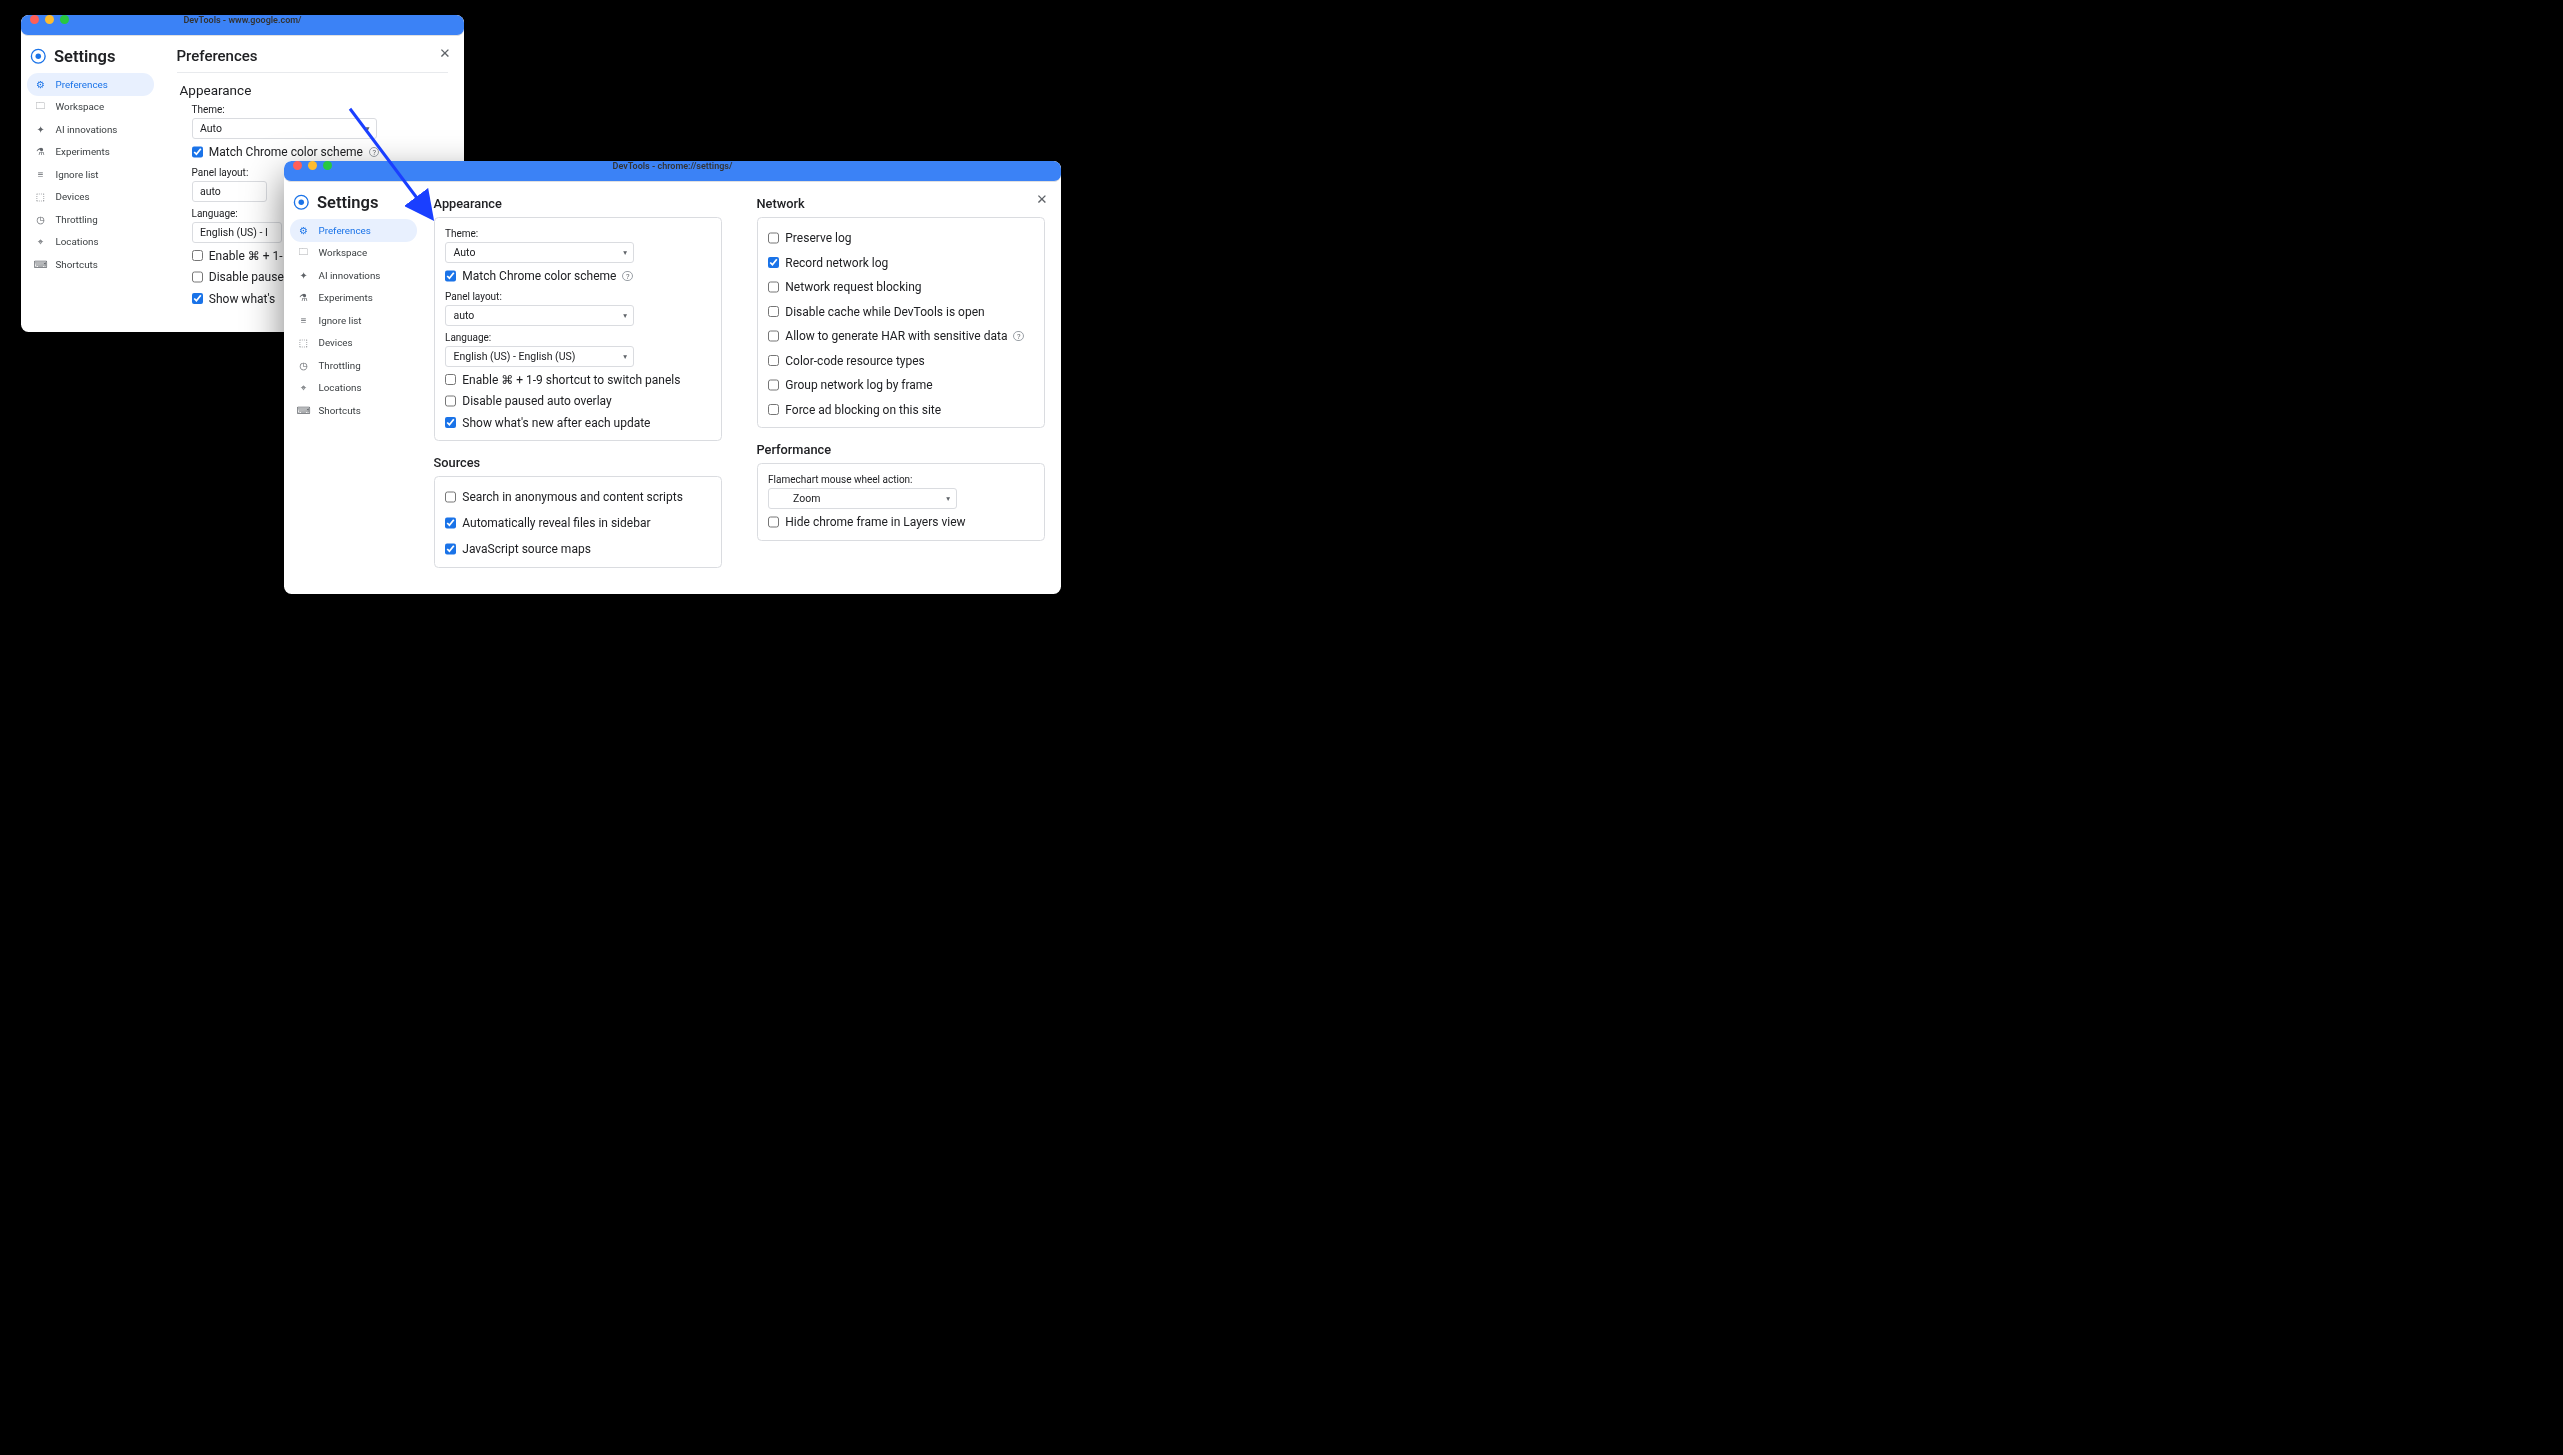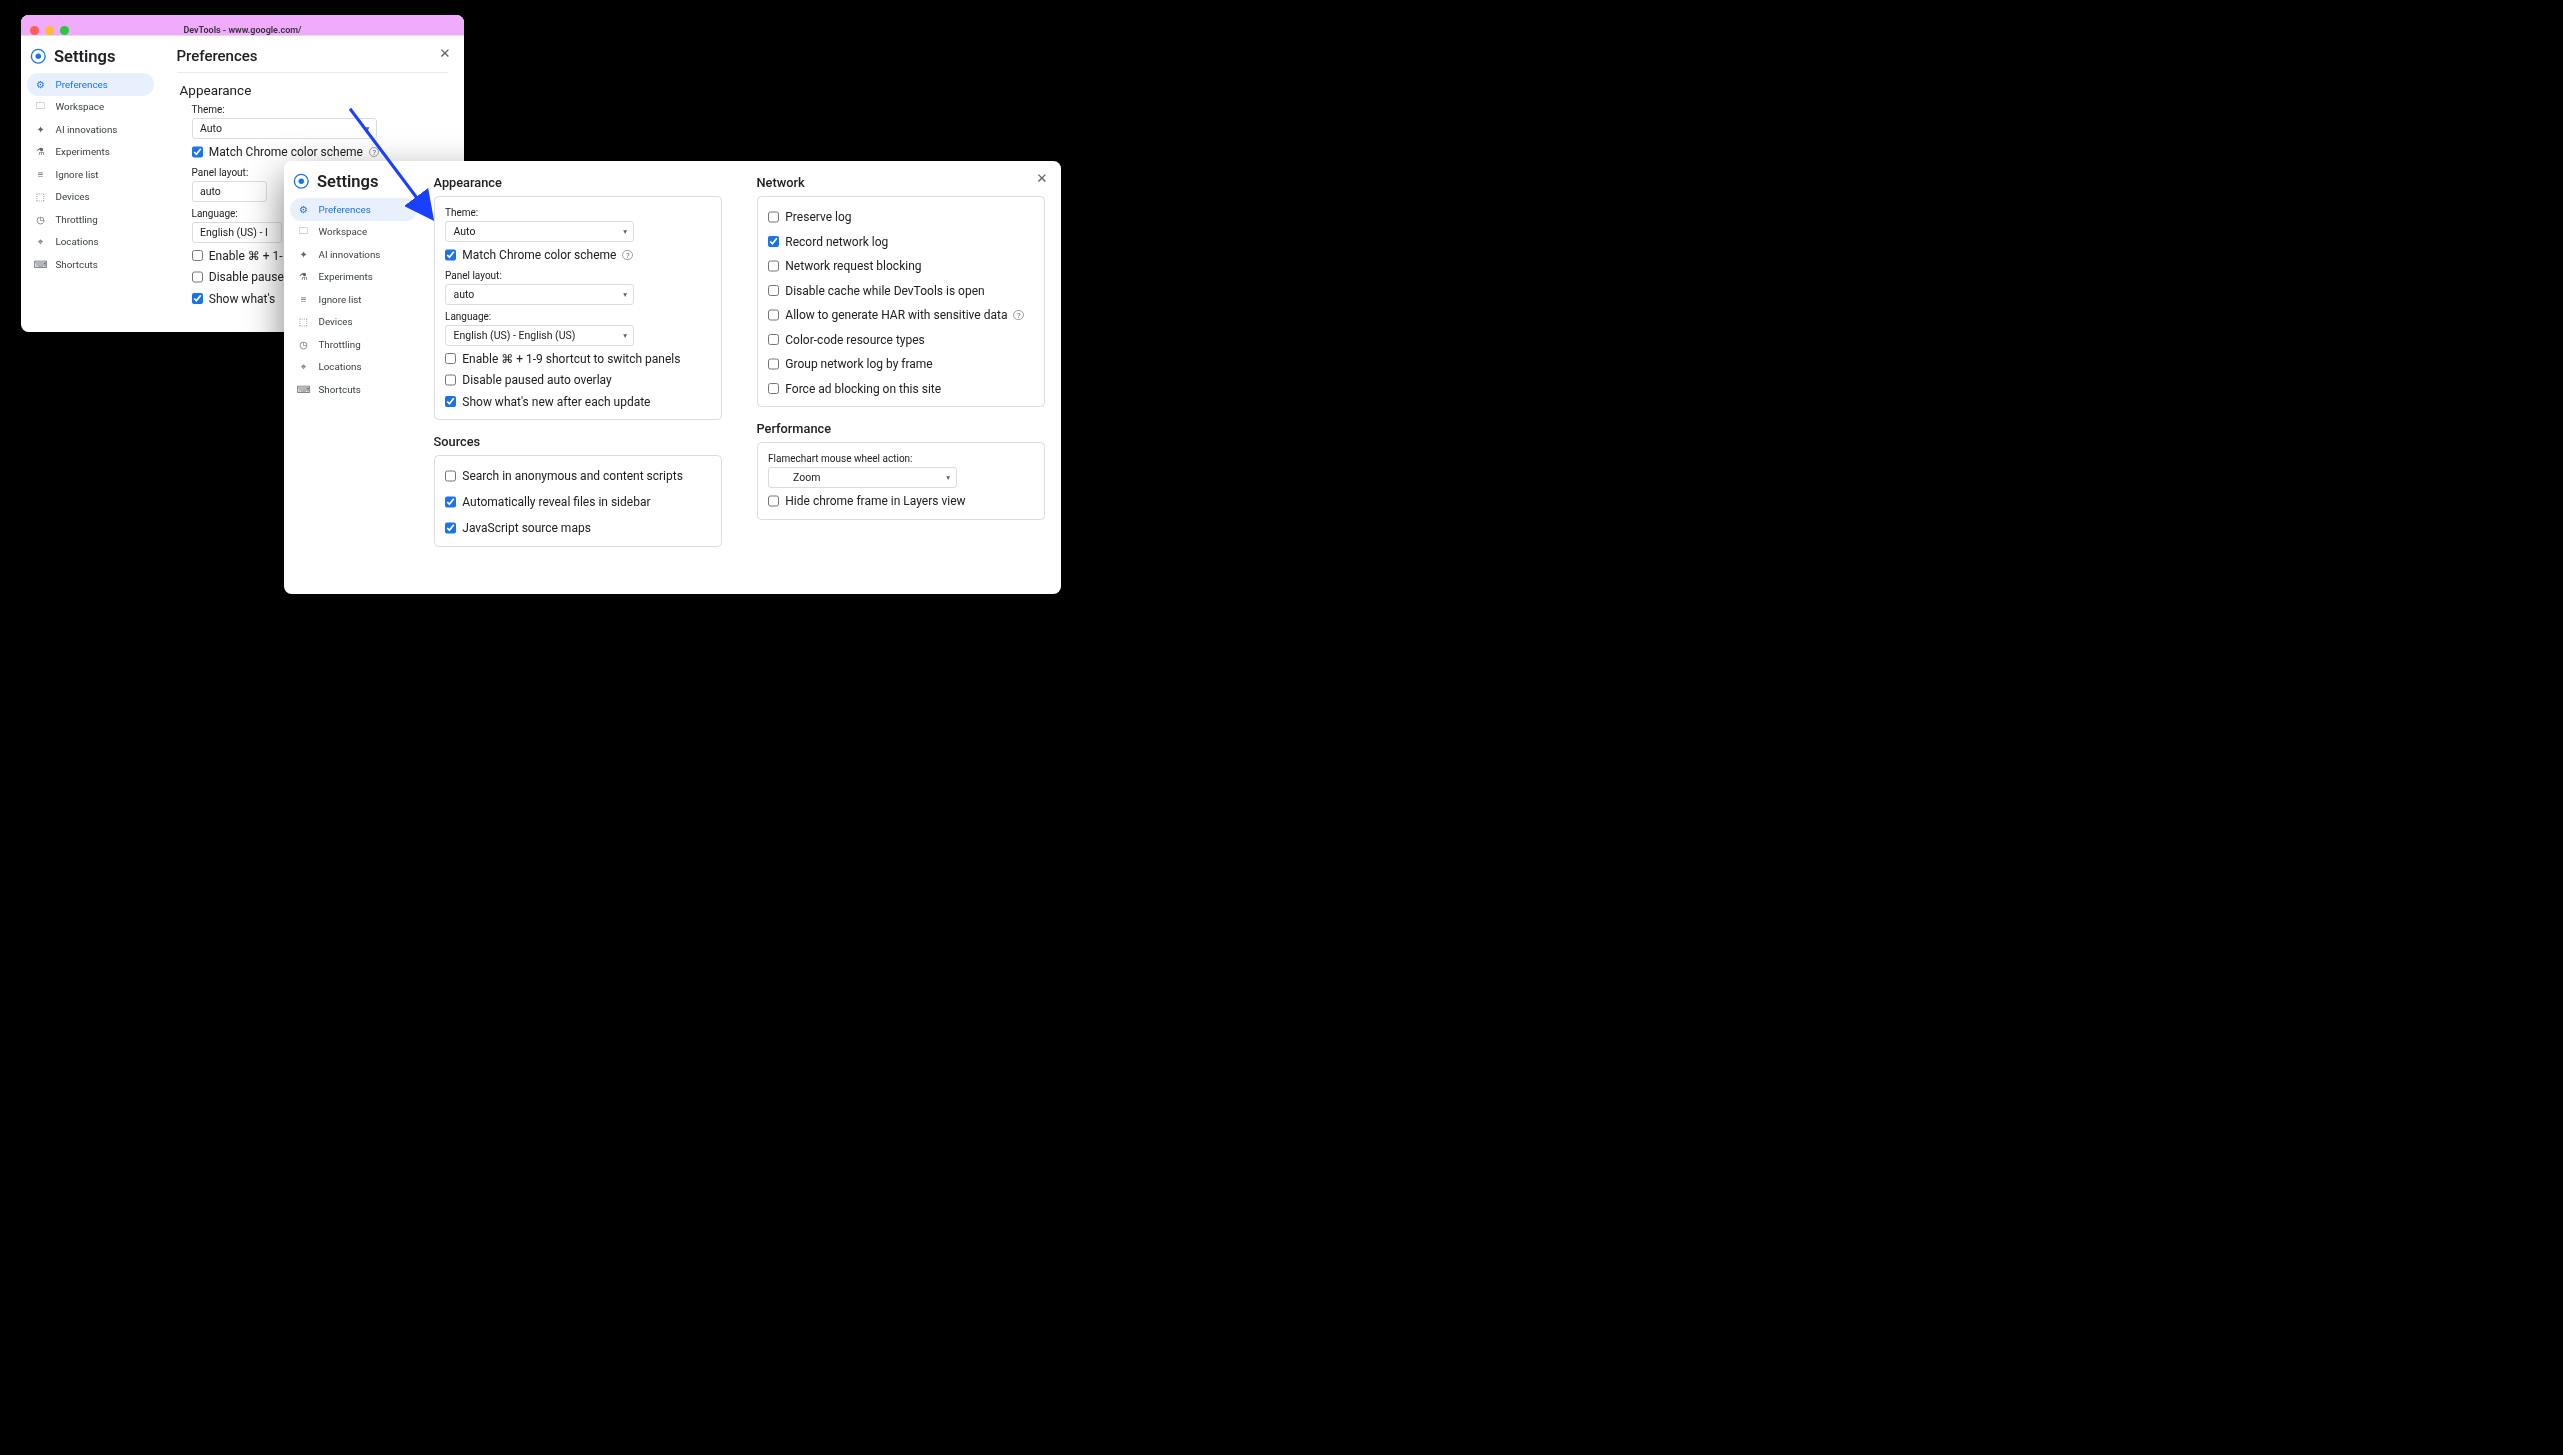--- a/index.html
+++ b/index.html
@@ -17,25 +17,26 @@
     position: absolute;
     background: #fff;
     border-radius: 7.5px;
     box-shadow: 0 15px 38px rgba(0,0,0,0.5);
     overflow: hidden;
     display: flex;
     flex-direction: column;
   }
   .titlebar {
     height: 21px;
-    background: #f0abfc;
+    background: #3b82f6;
     border-bottom: 0.8px solid #e0e0e0;
     display: flex;
-    align-items: flex-end;
+    align-items: flex-start;
     position: relative;
+    border-radius: 7px;
   }
   .traffic {
     display: flex;
     gap: 6px;
     padding-left: 9px;
   }
   .traffic span {
     width: 9px; height: 9px; border-radius: 50%;
   }
   .traffic .r { background:#ff5f57; }
@@ -270,20 +271,28 @@
 <svg class="arrow" style="left:346px; top:105px;" width="98" height="120" viewBox="0 0 130 160">
   <defs>
       <marker id="ah" markerWidth="10" markerHeight="10" refX="7" refY="5" orient="auto">
         <path d="M0,0 L10,5 L0,10 z" fill="#1a3fff"></path>
       </marker>
     </defs>
   <line x1="5" y1="5" x2="110" y2="145" stroke="#1a3fff" stroke-width="4" marker-end="url(#ah)"></line>
 </svg>
 
 <div class="window winB" style="left:284px; top:161px; width:777px; height:433px;">
+  <div class="titlebar">
+    <div class="traffic">
+      <span class="r"></span>
+      <span class="y"></span>
+      <span class="g"></span>
+    </div>
+    <div class="title">DevTools - chrome://settings/</div>
+  </div>
   <div class="body">
     <div class="sidebar">
       <div class="settings-header">
         <svg class="chrome-icon" viewBox="0 0 24 24">
             <circle cx="12" cy="12" r="10" fill="none" stroke="#1a73e8" stroke-width="2"></circle>
             <circle cx="12" cy="12" r="4" fill="#1a73e8"></circle>
           </svg>
         <h1>Settings</h1>
       </div>
       <ul class="nav">

